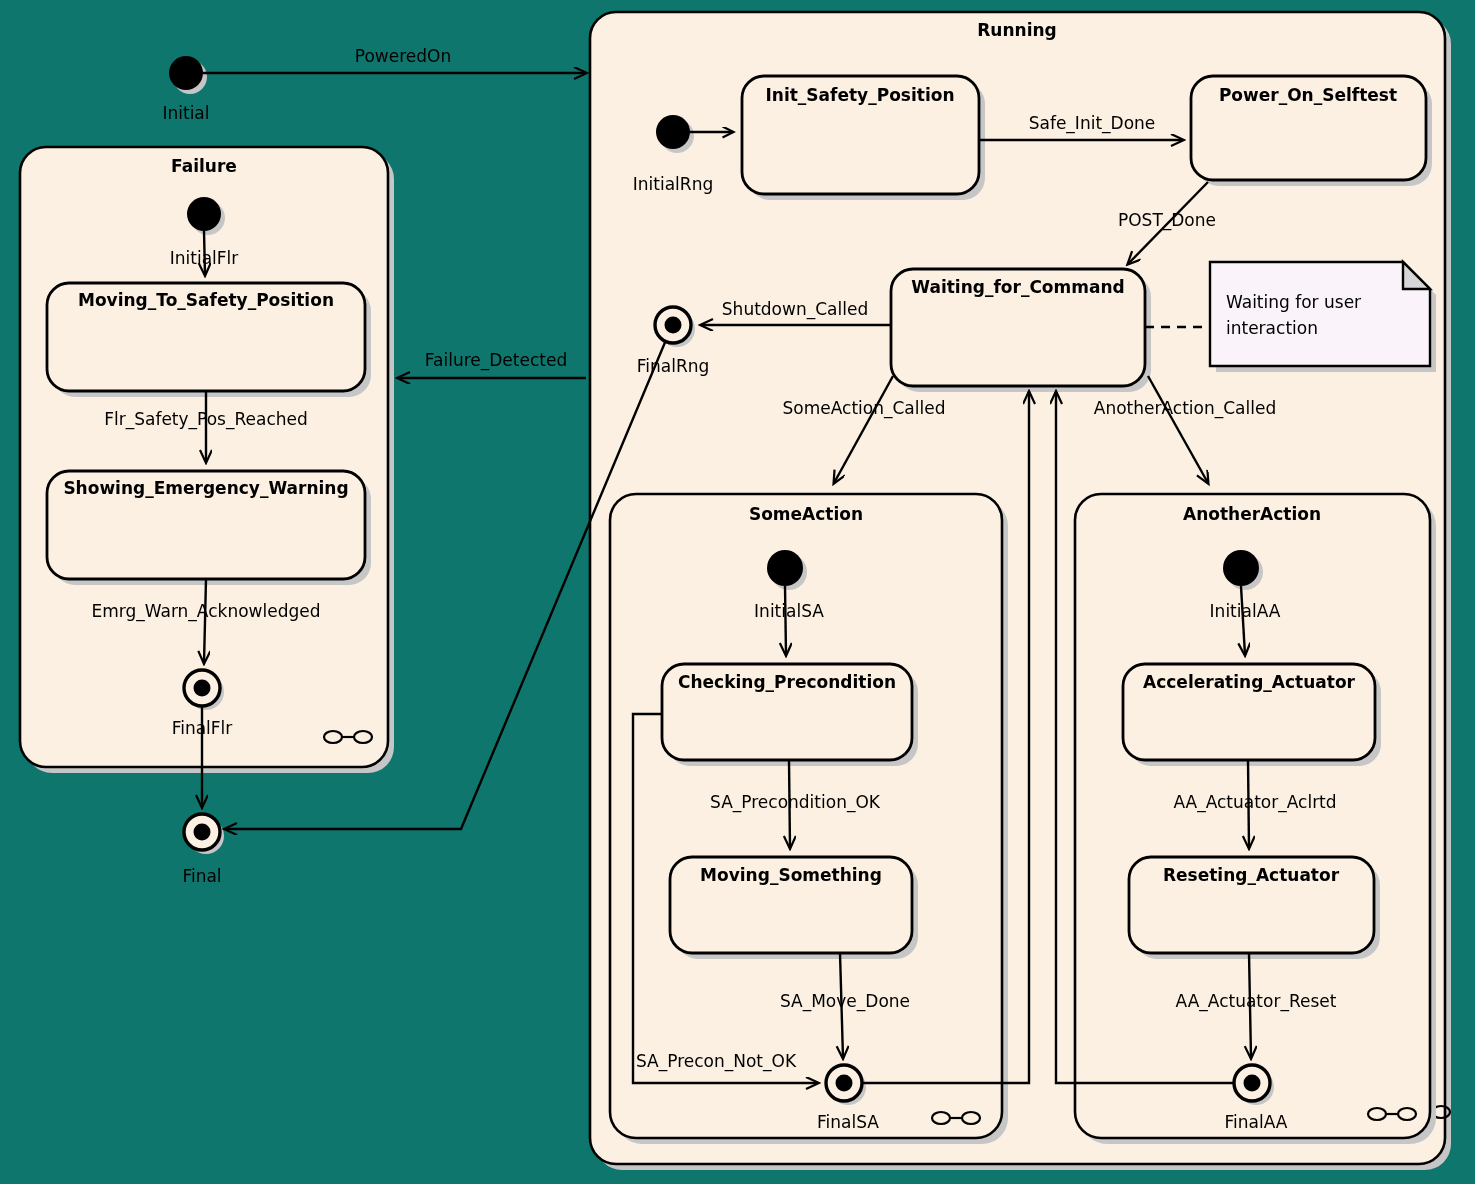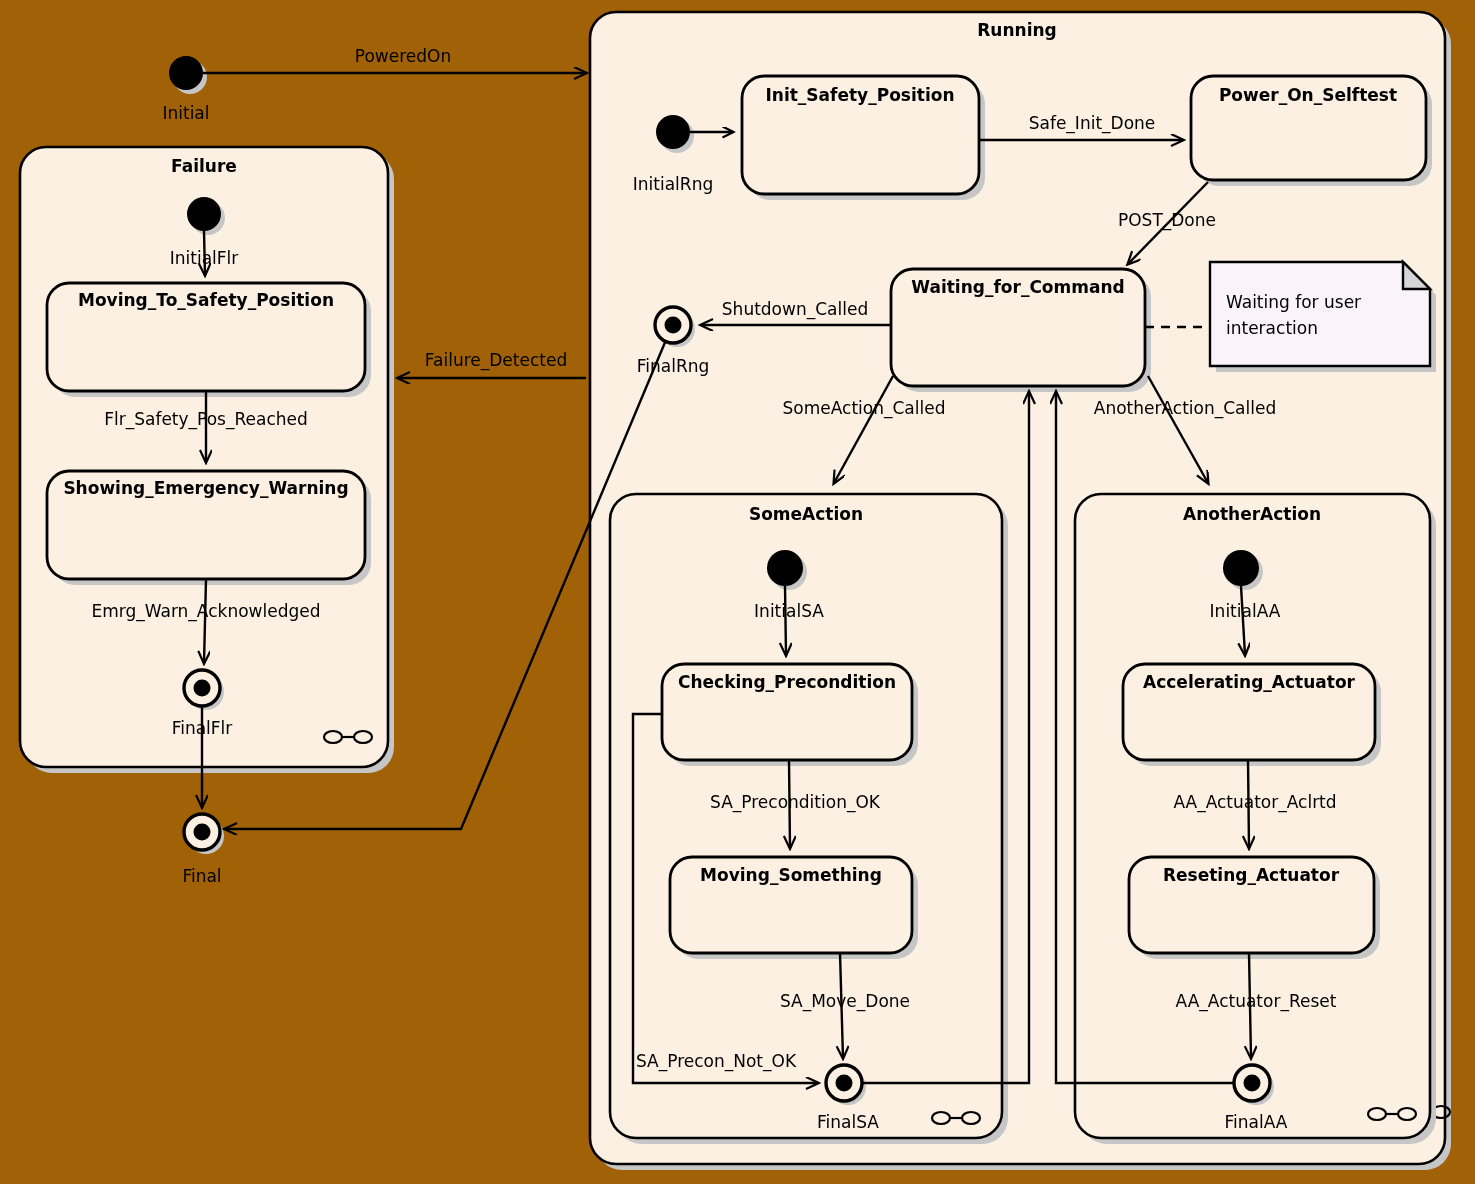--- a/index.html
+++ b/index.html
@@ -8,21 +8,21 @@
     padding: 0;
     background: #ffffff;
   }
   body {
     font-family: "DejaVu Sans", sans-serif;
   }
   #diagram-root {
     position: relative;
     width: 1475px;
     height: 1184px;
-    background: #a16207;
+    background: #0f766e;
     overflow: hidden;
   }
   #diagram-svg {
     position: absolute;
     left: 0;
     top: 0;
     width: 1475px;
     height: 1184px;
   }
   .state-title {

